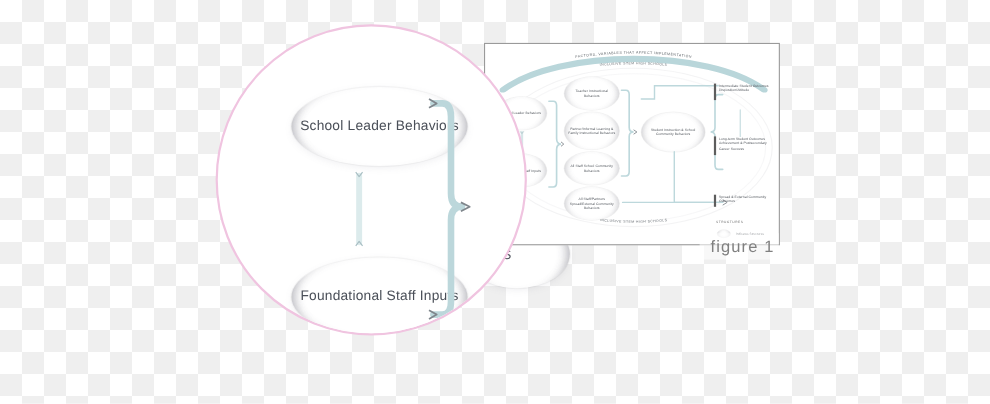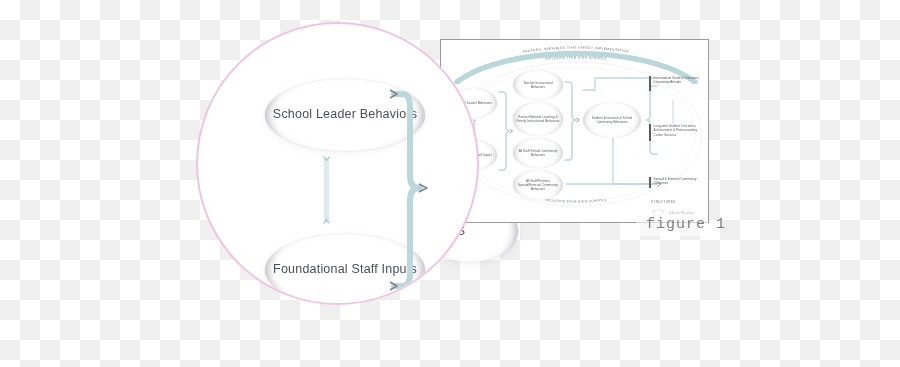--- a/index.html
+++ b/index.html
@@ -67,21 +67,21 @@
   .panel {
     position:absolute; left:440px; top:39px; width:269px; height:184px;
     background:#ffffff;
     border:1px solid #9a9a9a;
     box-sizing:border-box;
     overflow:hidden;
   }
   .figcap {
     position:absolute; left:646px; top:216px;
     font-size:15px; color:#808080; letter-spacing:1px;
-    font-family:Liberation Mono, monospace;
+    font-family:Liberation Sans, sans-serif;
     text-align:center;
   }
   .figcap-bg {
     position:absolute; left:636px; top:212px; width:72px; height:24px;
     background:rgba(255,255,255,0.55);
   }
 
   
   .node {
     position:absolute;

